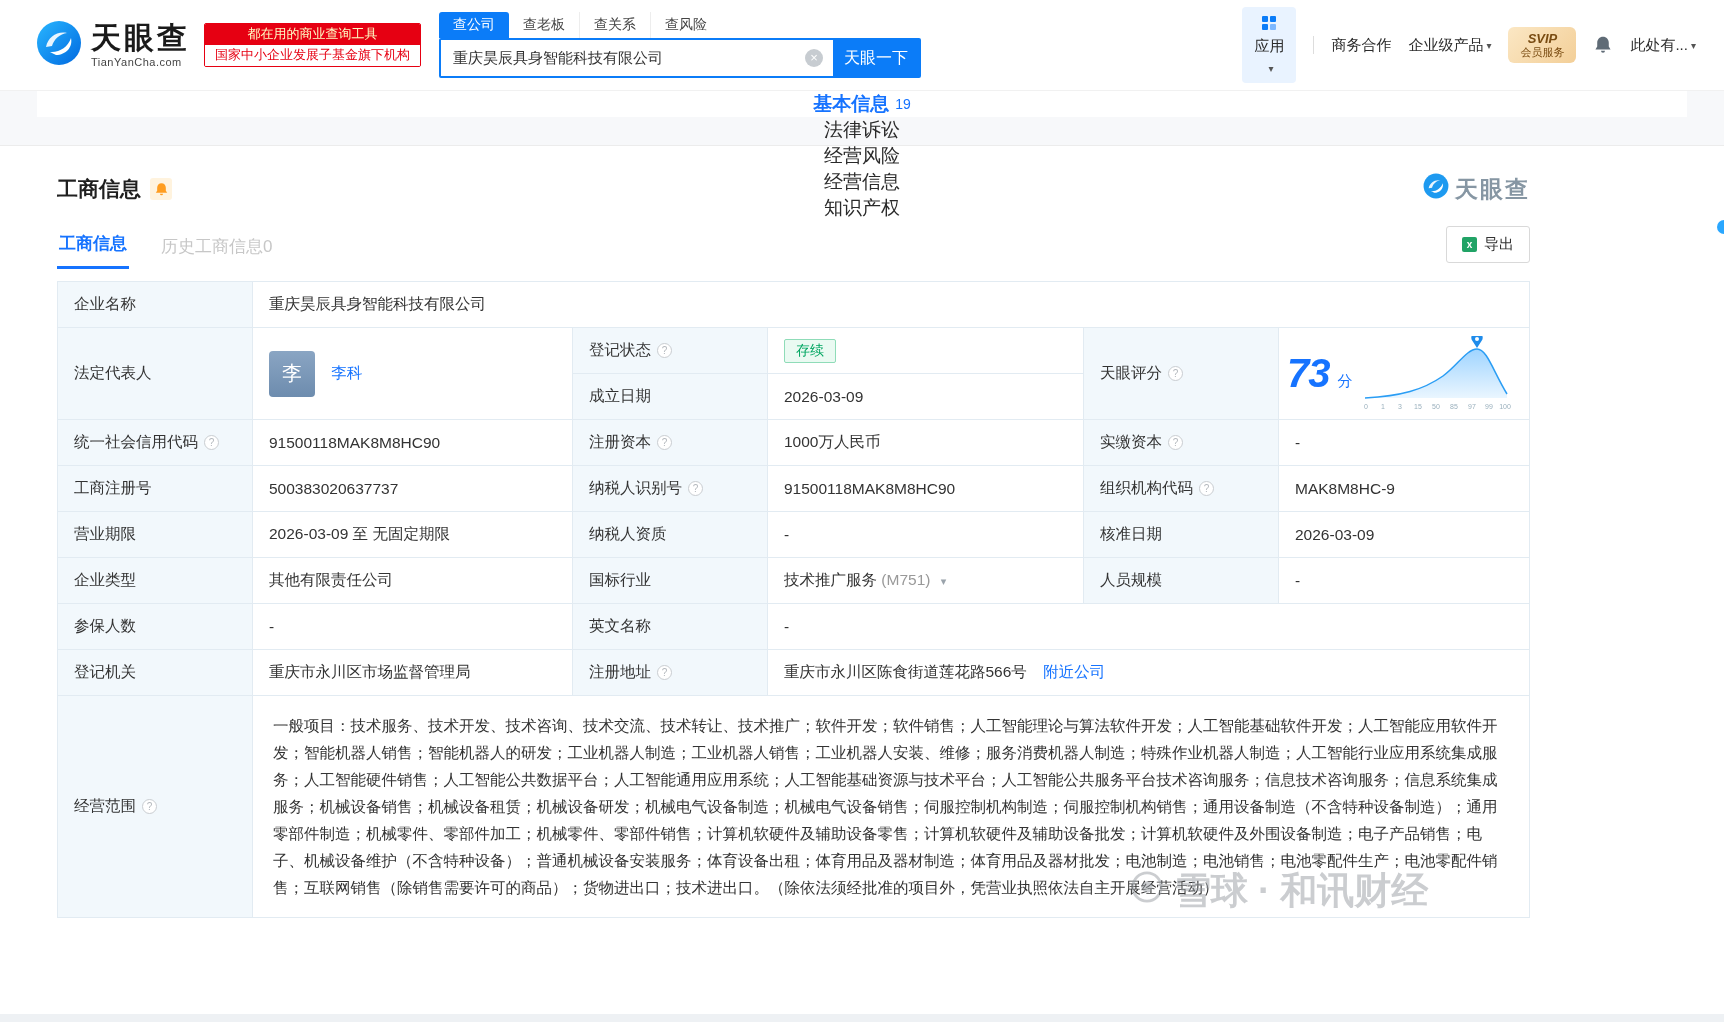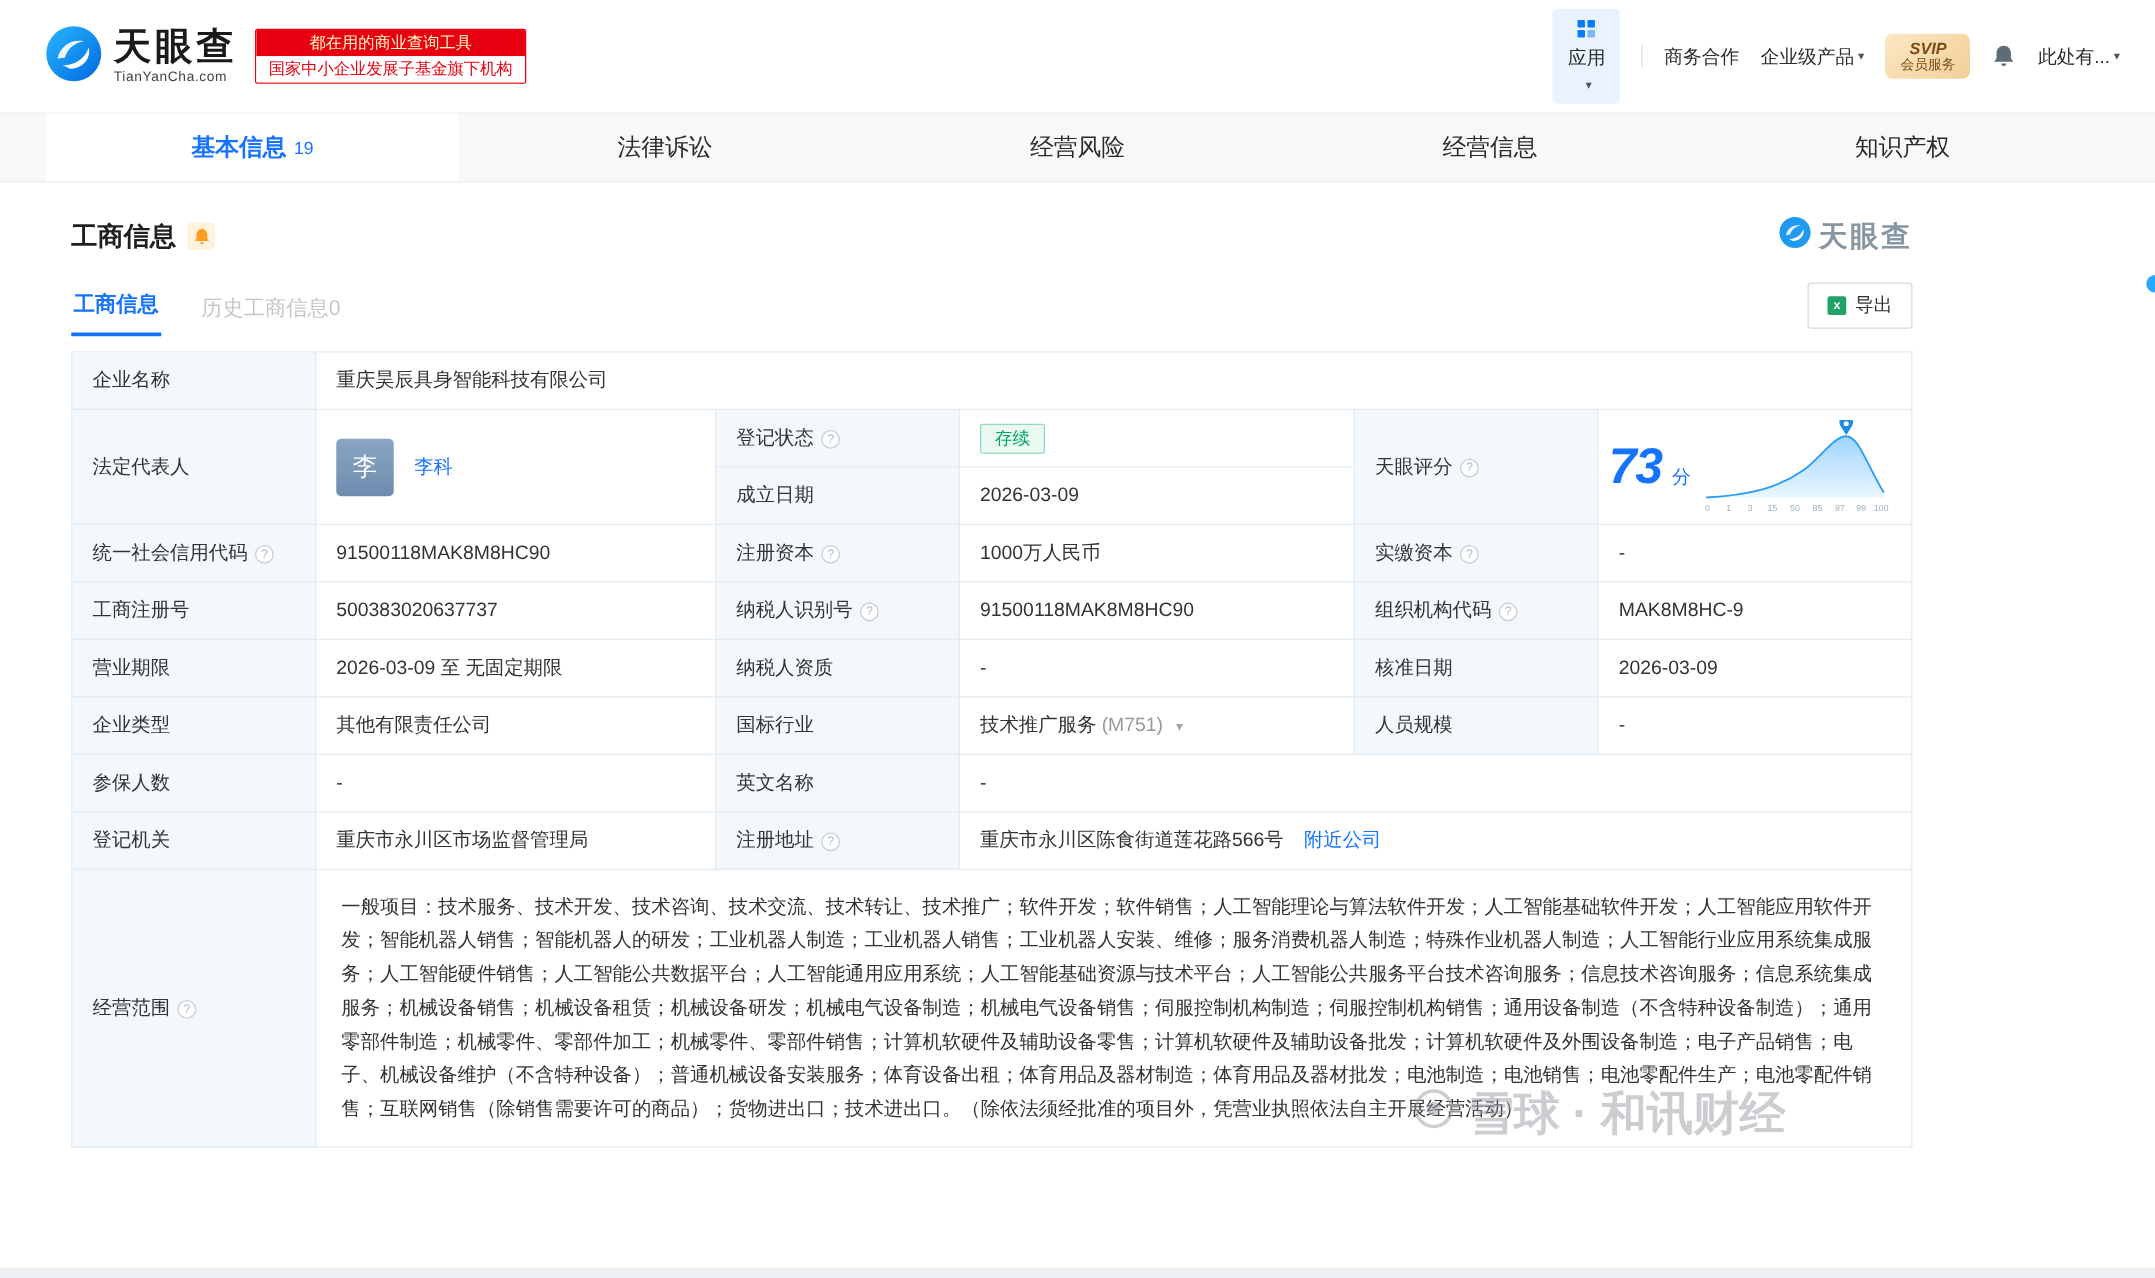--- a/index.html
+++ b/index.html
@@ -38,21 +38,21 @@
   .caret { font-size:10px; color:#555; margin-left:3px; }
   .vdiv { width:1px; height:18px; background:#ddd; }
   .hr-link { cursor:pointer; display:flex; align-items:center; }
   .svip-badge { background:linear-gradient(135deg,#fbe7c4,#f3cf98); border-radius:6px; padding:4px 12px; text-align:center; line-height:1.2; cursor:pointer; }
   .svip-top { display:block; color:#7a4c12; font-weight:800; font-size:13px; font-style:italic; }
   .svip-bottom { display:block; color:#7a4c12; font-size:11px; }
   .bell { display:flex; align-items:center; cursor:pointer; }
   .user { display:flex; align-items:center; cursor:pointer; }
 
   
-  .main-tabs { display:flex; height:56px; background:#f7f8fa; border-top:1px solid #f1f1f1; border-bottom:1px solid #ececec; padding:0 37px; }
+  .main-tabs { display:flex; height:56px; background:#f7f8fa; border-top:1px solid #f1f1f1; border-bottom:1px solid #ececec; padding:0 37px;flex-direction:column; }
   .mtab { flex:1; display:flex; align-items:center; justify-content:center; font-size:19px; color:#2a2a2a; cursor:pointer; position:relative; }
   .mtab.active { background:#fff; }
   .mtab.active .mtab-label { color:#1673ff; font-weight:700; }
   .mtab-count { font-size:14px; margin-left:6px; }
   .mtab-count.blue { color:#1673ff; }
   .mtab-count.gray { color:#999; }
   .mtab-label.orange { color:#ff8a00; }
   .vip-tag { position:absolute; top:6px; left:50%; margin-left:24px; background:linear-gradient(#ffe2a3,#f6c670); color:#8a5a14; font-size:11px; font-weight:700; font-style:italic; padding:0 5px; line-height:16px; border-radius:4px 4px 4px 0; }
   .q { display:inline-block; width:15px; height:15px; border:1px solid #c9cdd1; border-radius:50%; color:#b3b8bd; font-size:10px; line-height:13px; text-align:center; margin-left:6px; vertical-align:1px; cursor:pointer; background:#fff; }
   .mtab .q { margin-left:5px; }
@@ -116,20 +116,33 @@
       <span class="logo-cn">天眼查</span>
       <span class="logo-en">TianYanCha.com</span>
     </span>
   </a>
 
   <div class="slogan">
     <div class="slogan-top">都在用的商业查询工具</div>
     <div class="slogan-bottom">国家中小企业发展子基金旗下机构</div>
   </div>
 
+  <div class="search-area">
+    <div class="search-tabs">
+      <span class="stab active">查公司</span>
+      <span class="stab">查老板</span>
+      <span class="stab sep">查关系</span>
+      <span class="stab sep">查风险</span>
+    </div>
+    <div class="search-box">
+      <input class="search-input" value="重庆昊辰具身智能科技有限公司" style="">
+      <span class="clear-btn">×</span>
+      <button class="search-btn">天眼一下</button>
+    </div>
+  </div>
 
   <div class="header-right">
     <span class="apps-chip">
       <span class="grid-icon">
           <i></i>
           <i></i>
           <i></i>
           <i></i>
         </span>
       <span>应用</span>

